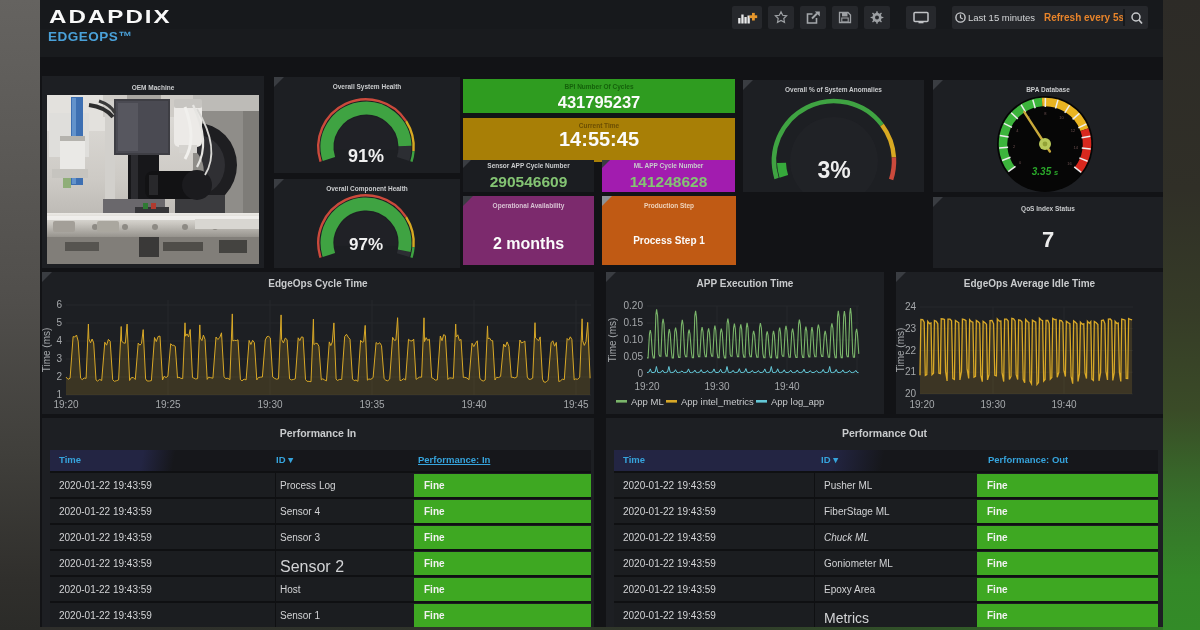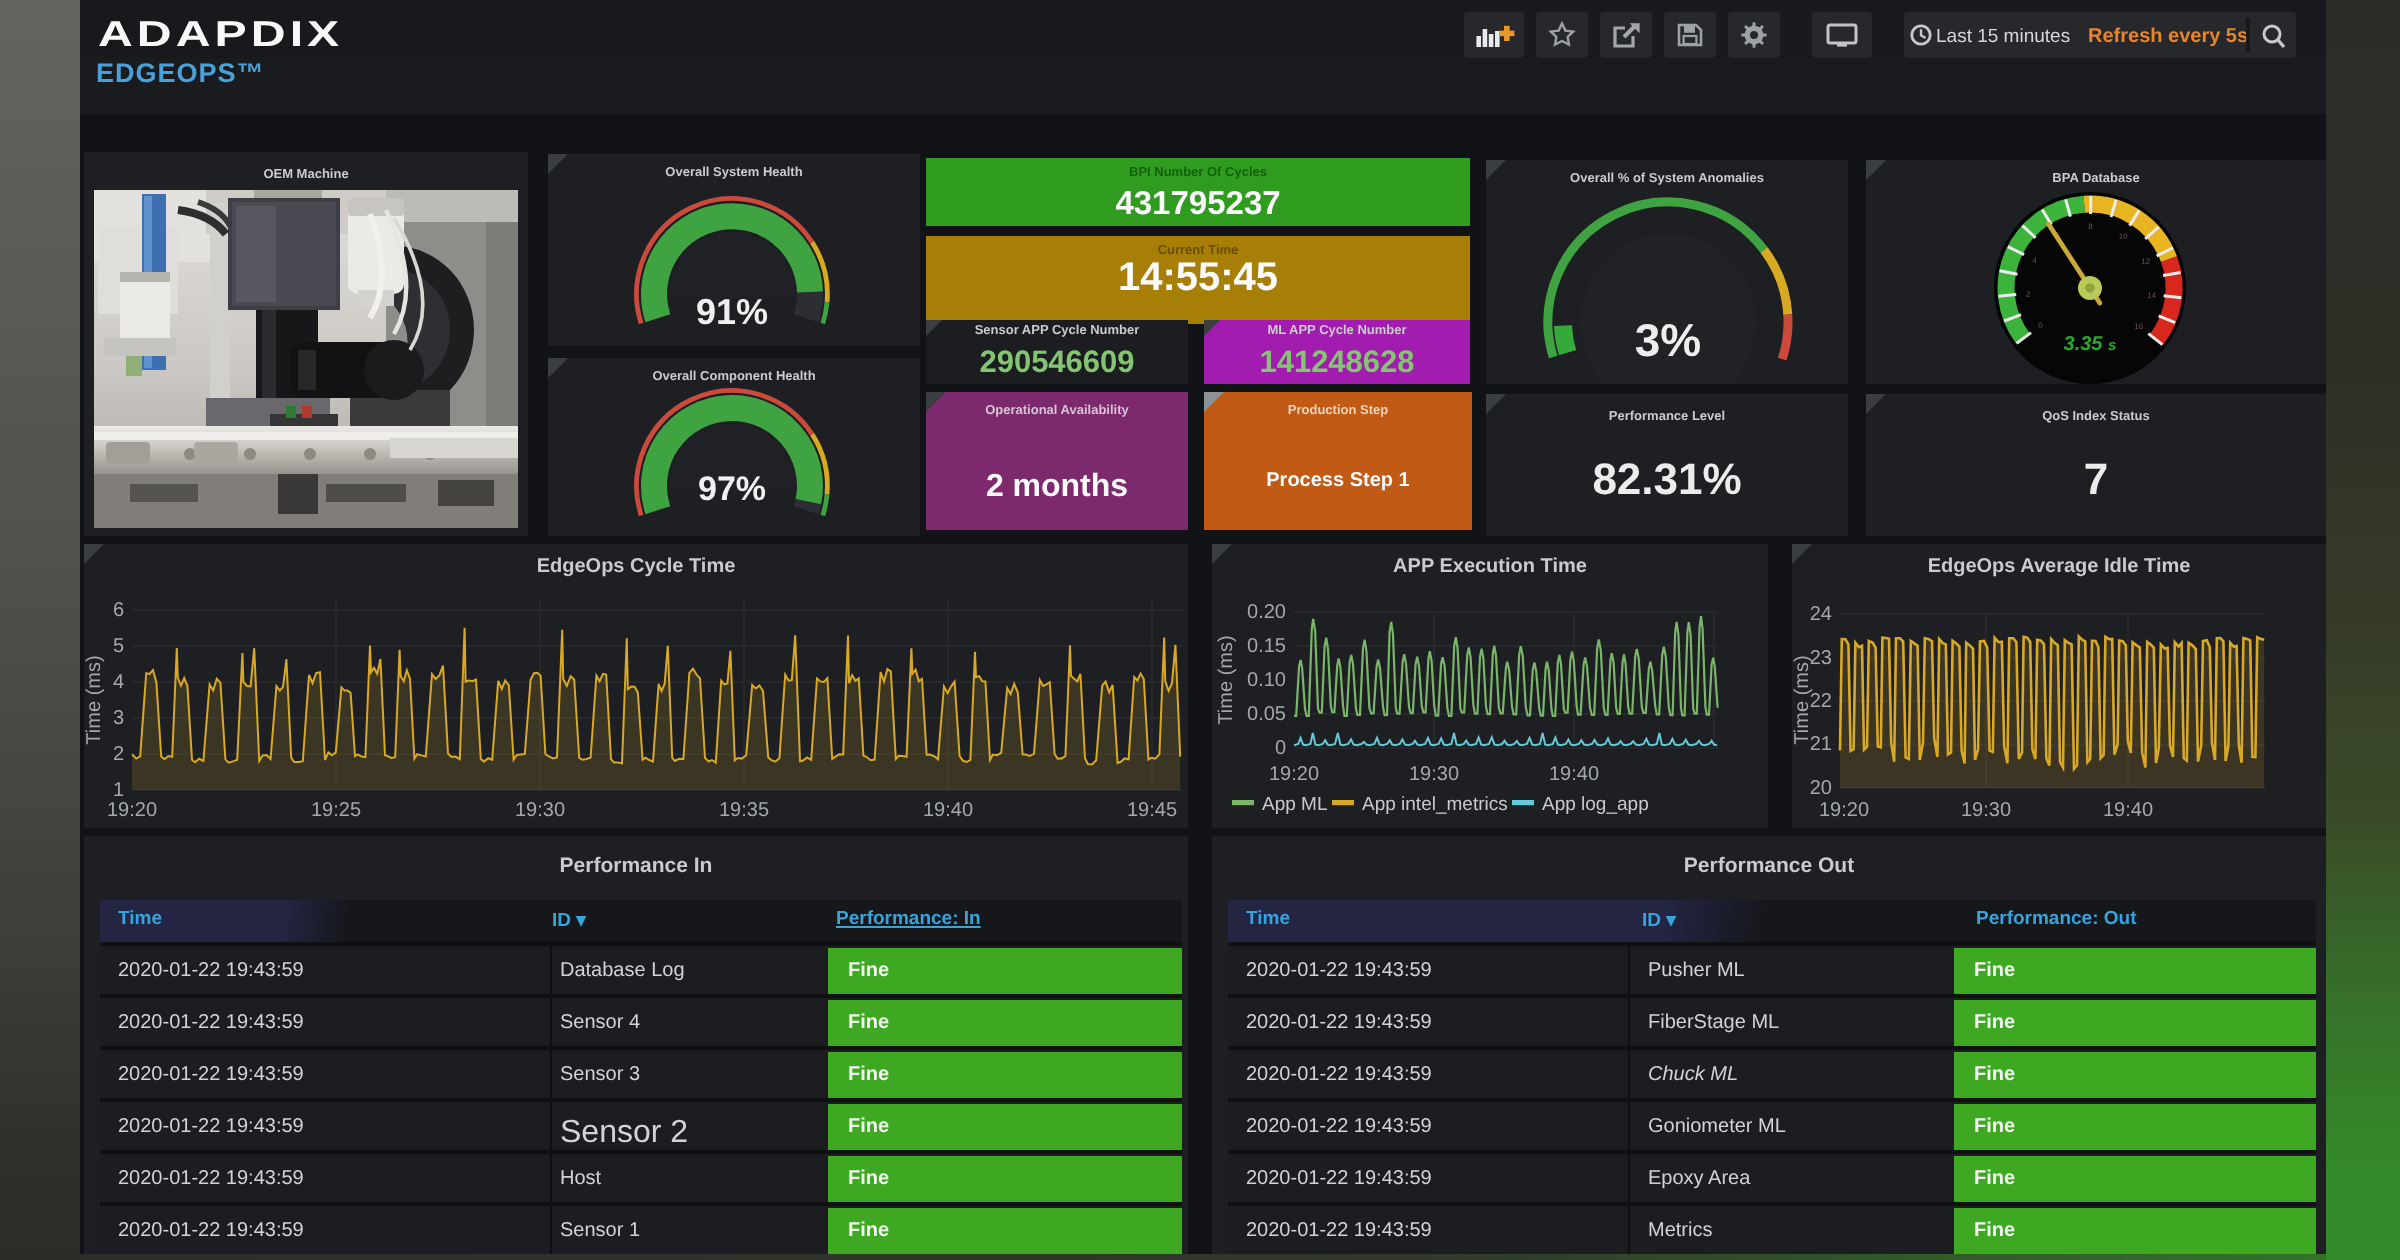--- a/index.html
+++ b/index.html
@@ -278,25 +278,20 @@
 <text x="128.6" y="39.3" text-anchor="middle" font-family="Liberation Sans, sans-serif" font-size="4" fill="#6e5252">10</text>
 <text x="139.9" y="52" text-anchor="middle" font-family="Liberation Sans, sans-serif" font-size="4" fill="#6e5252">12</text>
 <text x="142.8" y="68.8" text-anchor="middle" font-family="Liberation Sans, sans-serif" font-size="4" fill="#6e5252">14</text>
 <text x="136.4" y="84.6" text-anchor="middle" font-family="Liberation Sans, sans-serif" font-size="4" fill="#6e5252">16</text>
 <line x1="116.9" y1="71.5" x2="91.3" y2="32.1" stroke="#c9a93a" stroke-width="2.4" stroke-linecap="round"></line>
 <circle cx="112" cy="64" r="6" fill="#b9ca5a"></circle>
 <circle cx="112" cy="64" r="2.4" fill="#93a337"></circle>
 <text x="112" y="95" text-anchor="middle" font-family="Liberation Sans, sans-serif" font-size="10" font-weight="bold" font-style="italic" fill="#2aa82a">3.35 <tspan font-size="7.5">s</tspan></text>
         </svg>
   </div>
-  <div class="panel" style="left:703px; top:197px; width:181px; height:71px;">
-    <div class="fold"></div>
-        <div class="ptitle" style="top:8px; font-size:6.5px;">Performance Level</div>
-    <div class="bigval" style="top:30px; font-size:22px; color:#ececec;">82.31%</div>
-  </div>
   <div class="panel" style="left:893px; top:197px; width:230px; height:71px;">
     <div class="fold"></div>
         <div class="ptitle" style="top:8px; font-size:6.5px;">QoS Index Status</div>
     <div class="bigval" style="top:30px; font-size:22px; color:#ececec;">7</div>
   </div>
 
   <div class="panel" style="left:2px; top:272px; width:552px; height:142px;">
     <div class="fold"></div>
         <div class="ptitle" style="top:6px;">EdgeOps Cycle Time</div>
     <svg width="552" height="142" viewBox="0 0 552 142">
@@ -404,21 +399,21 @@
     <div class="ptitle" style="top:9px; font-size:10.5px;">Performance In</div>
     <div class="abs" style="left:8px; top:32px; width:541px;">
       <div class="abs hdr" style="left:0; top:0; width:541px; height:21px; background:#16171b;">
         <div class="abs" style="left:0; top:0; width:126px; height:21px; background:linear-gradient(100deg,#232543 72%, rgba(35,37,67,0) 97%);"></div>
         <span class="abs" style="left:9px; top:4px; font-size:9.5px; font-weight:bold; color:#36a4dd;">Time</span>
         <span class="abs" style="left:226px; top:4px; font-size:9.5px; font-weight:bold; color:#36a4dd;">ID ▾</span>
         <span class="abs" style="left:368px; top:4px; font-size:9.5px; font-weight:bold; color:#36a4dd;text-decoration:underline;">Performance: In</span>
       </div>
       <div class="abs" style="left:0; top:21px; width:541px; height:26px; border-top:2px solid #0f1012; background:#1b1d20;">
         <span class="abs" style="left:9px; top:7px; font-size:10px; color:#d2d3d5;">2020-01-22 19:43:59</span>
-        <span class="abs" style="left:230px; top:7px; font-size:10px; color:#d2d3d5;">Database Log</span>
+        <span class="abs" style="left:230px; top:7px; font-size:10px; color:#d2d3d5;">Process Log</span>
         <div class="abs" style="left:225px; top:0; width:1px; height:24px; background:#0f1012;"></div>
         <div class="abs" style="left:364px; top:1px; width:177px; height:23px; background:#3ea822;">
           <span class="abs" style="left:10px; top:6px; font-size:10px; font-weight:bold; color:#f2f2f2;">Fine</span>
         </div>
           </div>
 <div class="abs" style="left:0; top:47px; width:541px; height:26px; border-top:2px solid #0f1012; background:#1b1d20;">
         <span class="abs" style="left:9px; top:7px; font-size:10px; color:#d2d3d5;">2020-01-22 19:43:59</span>
         <span class="abs" style="left:230px; top:7px; font-size:10px; color:#d2d3d5;">Sensor 4</span>
         <div class="abs" style="left:225px; top:0; width:1px; height:24px; background:#0f1012;"></div>
         <div class="abs" style="left:364px; top:1px; width:177px; height:23px; background:#3ea822;">
@@ -504,21 +499,21 @@
 <div class="abs" style="left:0; top:125px; width:544px; height:26px; border-top:2px solid #0f1012; background:#1b1d20;">
         <span class="abs" style="left:9px; top:7px; font-size:10px; color:#d2d3d5;">2020-01-22 19:43:59</span>
         <span class="abs" style="left:210px; top:7px; font-size:10px; color:#d2d3d5;">Epoxy Area</span>
         <div class="abs" style="left:200px; top:0; width:1px; height:24px; background:#0f1012;"></div>
         <div class="abs" style="left:363px; top:1px; width:181px; height:23px; background:#3ea822;">
           <span class="abs" style="left:10px; top:6px; font-size:10px; font-weight:bold; color:#f2f2f2;">Fine</span>
         </div>
           </div>
 <div class="abs" style="left:0; top:151px; width:544px; height:26px; border-top:2px solid #0f1012; background:#1b1d20;">
         <span class="abs" style="left:9px; top:7px; font-size:10px; color:#d2d3d5;">2020-01-22 19:43:59</span>
-        <span class="abs" style="left:210px; top:7px; font-size:10px; color:#d2d3d5;">Metrics</span>
+        <span class="abs" style="left:210px; top:7px; font-size:14px; color:#d2d3d5;">Metrics</span>
         <div class="abs" style="left:200px; top:0; width:1px; height:24px; background:#0f1012;"></div>
         <div class="abs" style="left:363px; top:1px; width:181px; height:23px; background:#3ea822;">
           <span class="abs" style="left:10px; top:6px; font-size:10px; font-weight:bold; color:#f2f2f2;">Fine</span>
         </div>
           </div>
     </div>
   </div>
 
 </div>
 </div>

